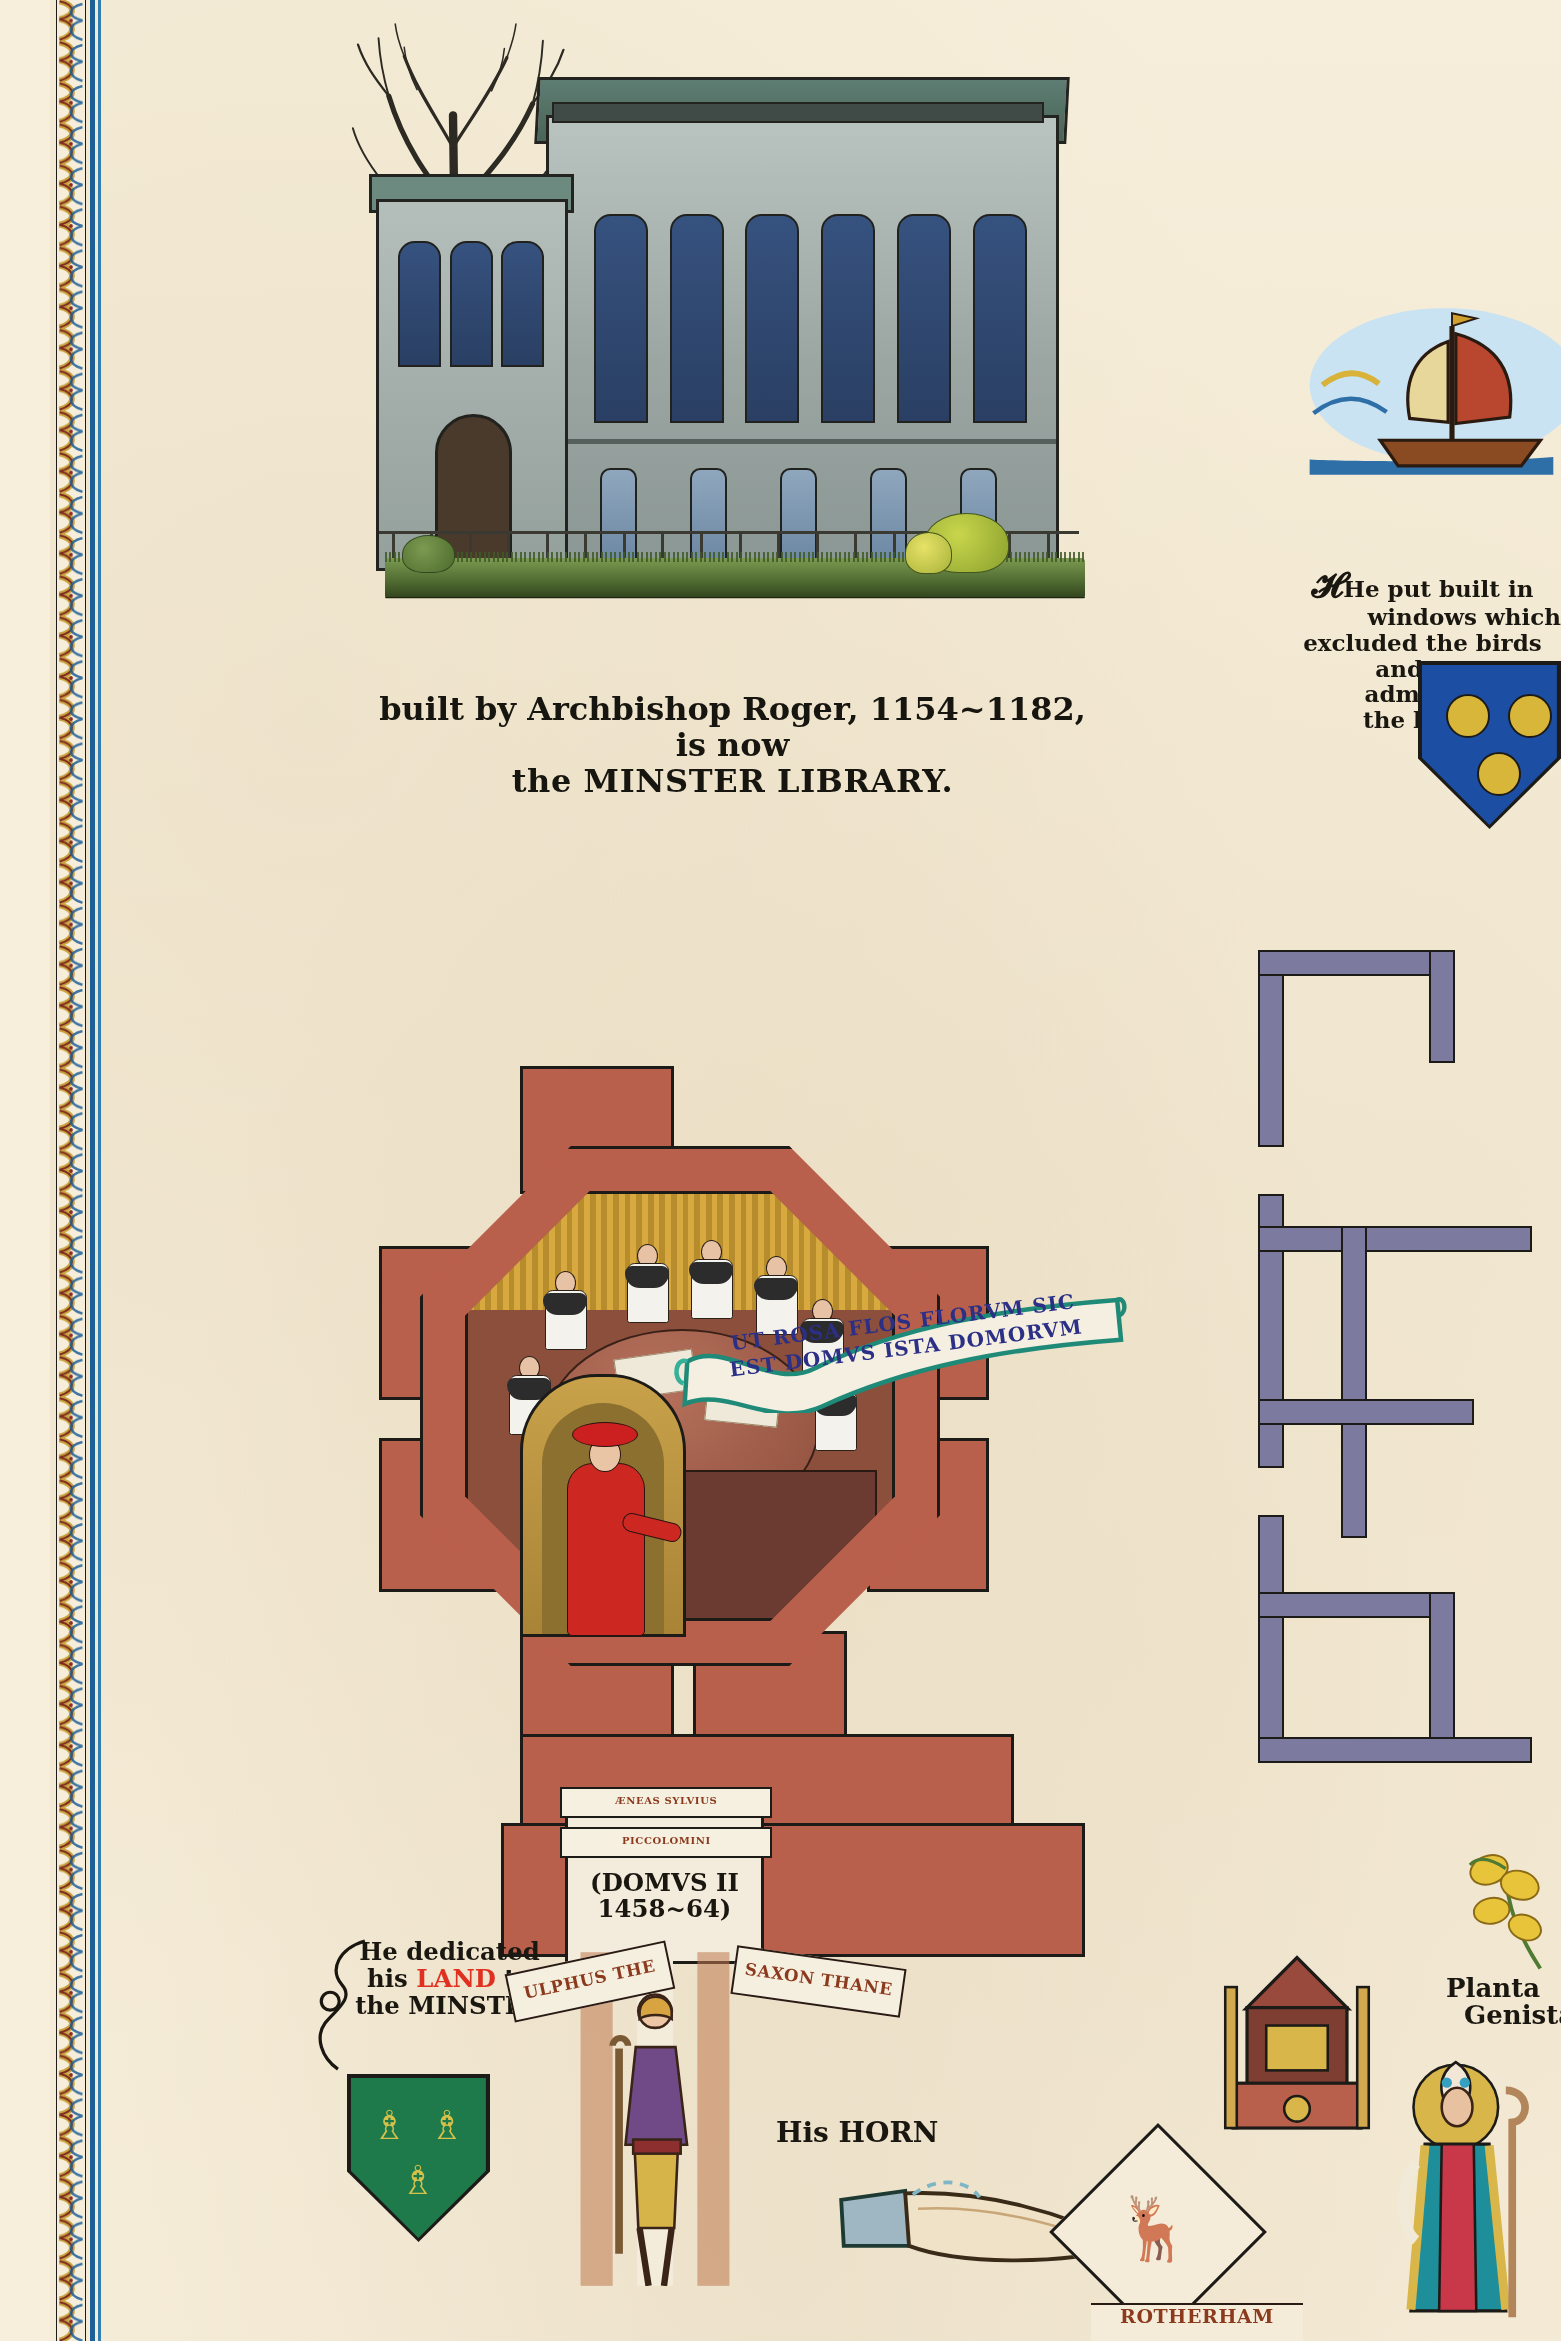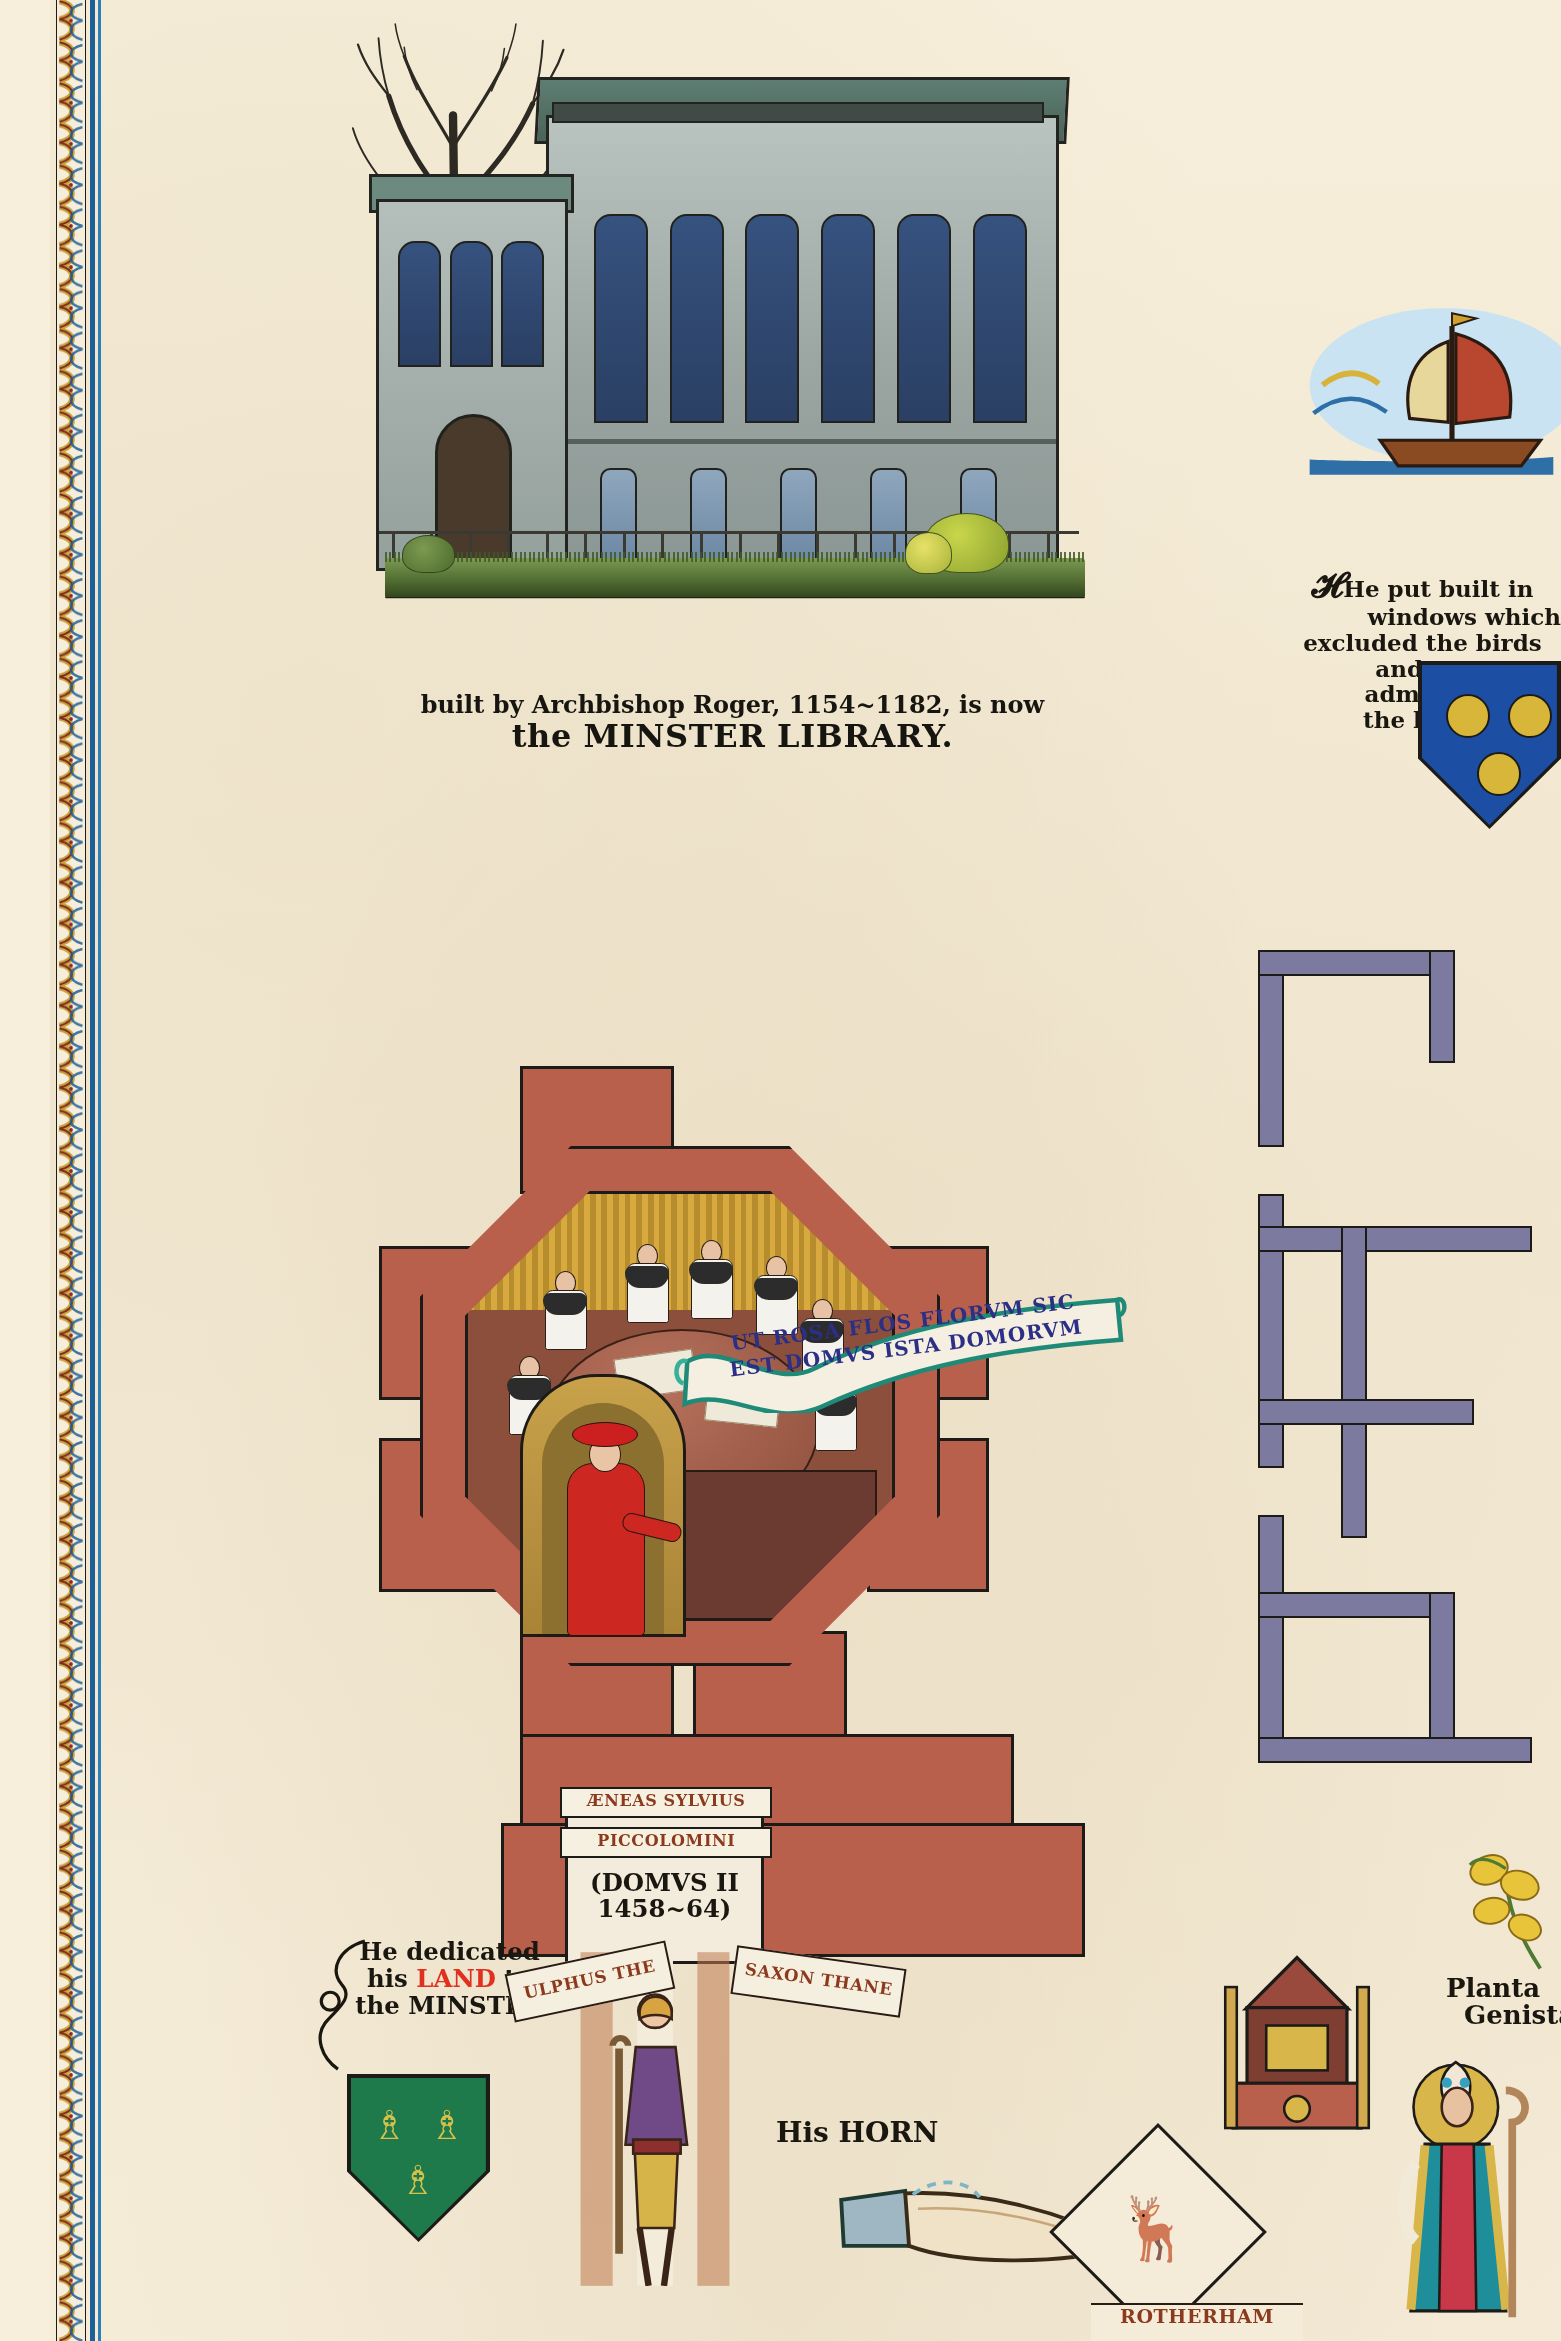--- a/index.html
+++ b/index.html
@@ -94,21 +94,21 @@
 
   .scroll{position:absolute;left:668px;top:1278px;width:462px;height:135px;}
   .scroll-txt{position:absolute;left:44px;top:31px;width:385px;transform:rotate(-7deg);
      color:#2b2f86;font-family:"DejaVu Serif",serif;font-weight:700;
      font-size:20px;letter-spacing:1px;line-height:1.32;text-align:center;}
 
   .plaque{position:absolute;left:565px;top:1798px;width:193px;height:160px;
      background:#f3ecdc;border:3.2px solid #1d1b17;}
   .plaque .bn{position:absolute;left:-7.7px;width:208px;height:27px;background:#f6f0e0;
      border:2.6px solid #1d1b17;color:#8c3a1e;font-weight:700;text-align:center;
-     font-family:"DejaVu Serif",serif;font-size:16px;line-height:23px;letter-spacing:0.6px;}
+     font-family:"DejaVu Serif",serif;font-size:10px;line-height:23px;letter-spacing:0.6px;}
 
   .ulphus-fig{position:absolute;left:578px;top:1952px;width:154px;height:334px;}
 
   .textblock{position:absolute;color:#1a1710;font-family:"DejaVu Serif",serif;}
 
   
   .plan{position:absolute;left:1245px;top:950px;width:321px;height:1014px;}
   .plan .wallv{position:absolute;background:#7d7aa0;border:2.6px solid #1d1b17;}
   .plan .wallh{position:absolute;background:#7d7aa0;border:2.6px solid #1d1b17;}
 
@@ -223,21 +223,21 @@
       <i style="left:629px"></i>
         <i style="left:668px"></i>
     </div>
     <div class="chapel-ground abs"></div>
     <div class="bush abs" style="left:648px;top:507px;width:83px;height:58px;background:radial-gradient(circle at 40% 35%,#c9d64c,#8aa02e);border:1.9px solid #45561f;"></div>
     <div class="bush abs" style="left:629px;top:526px;width:45px;height:40px;background:radial-gradient(circle at 40% 35%,#e7e267,#a8b23a);border:1.9px solid #45561f;"></div>
     <div class="bush abs" style="left:126px;top:529px;width:51px;height:36px;background:radial-gradient(circle at 40% 35%,#7d9a52,#4c6a2b);border:1.9px solid #33461f;"></div>
   </div>
 
   <div class="cap" style="left:360px;top:692px;width:745px;font-size:29.5px;">
-    <div style="font-size:24px;">built by Archbishop Roger, 1154~1182, is now</div>
+    <div style="font-size:32px;">built by Archbishop Roger, 1154~1182, is now</div>
     <div style="font-size:32px;letter-spacing:0.6px;">the MINSTER LIBRARY.</div>
   </div>
 
   <div class="abs" style="left:1284px;top:308px;width:277px;height:167px;overflow:hidden;">
     <svg viewBox="0 0 432 260" width="277" height="167">
       <ellipse cx="250" cy="120" rx="210" ry="120" fill="#c9e3f2"></ellipse>
       <path d="M40 236 C120 240 330 240 420 232 L420 260 L40 260Z" fill="#2f6fa8"></path>
       <path d="M150 206 L400 206 L370 246 L178 246 Z" fill="#8a4a22" stroke="#2b1a10" stroke-width="5"></path>
       <path d="M262 206 L262 28" stroke="#2b1a10" stroke-width="8"></path>
       <path d="M268 40 C340 60 360 110 352 170 L268 180 Z" fill="#b9462f" stroke="#2b1a10" stroke-width="5"></path>

